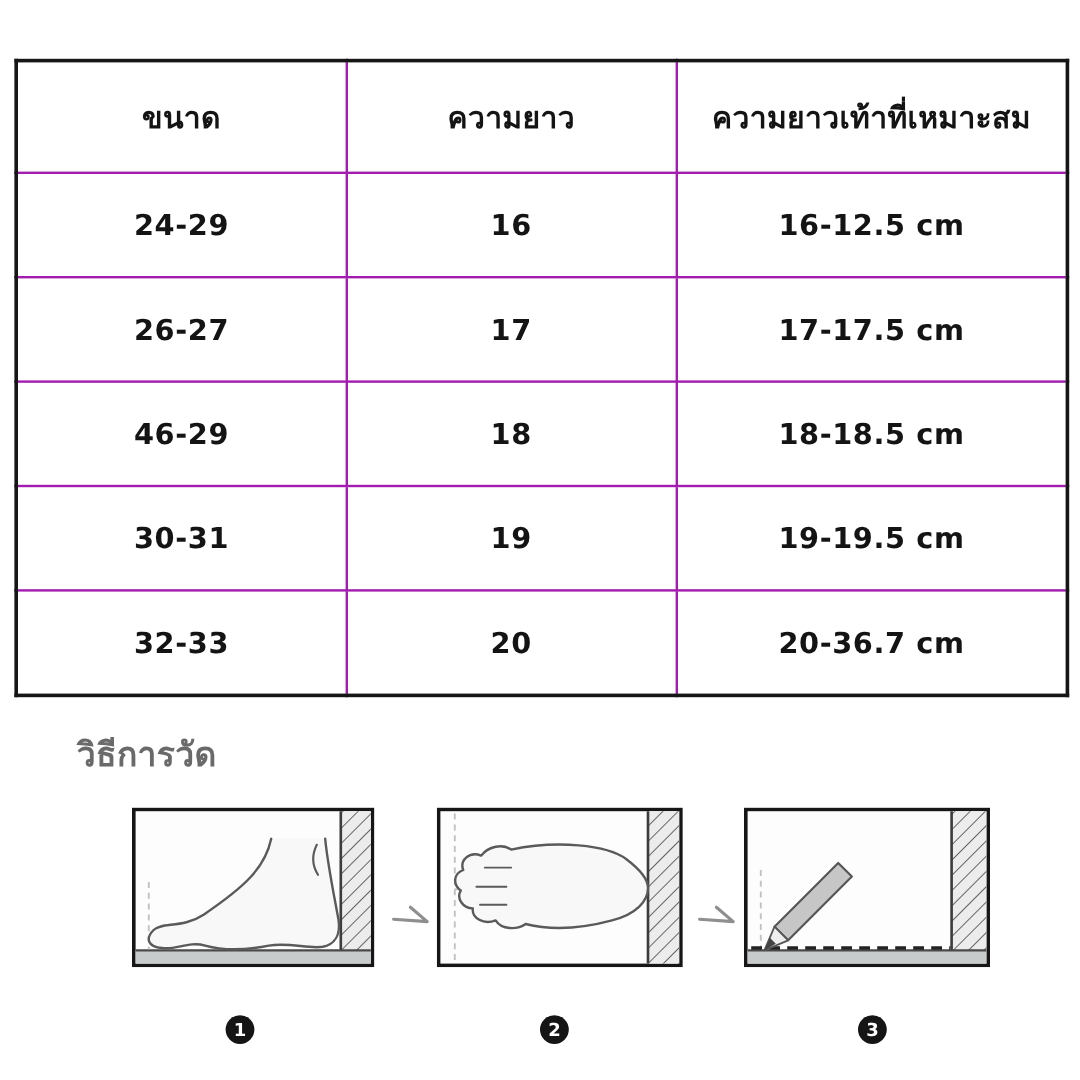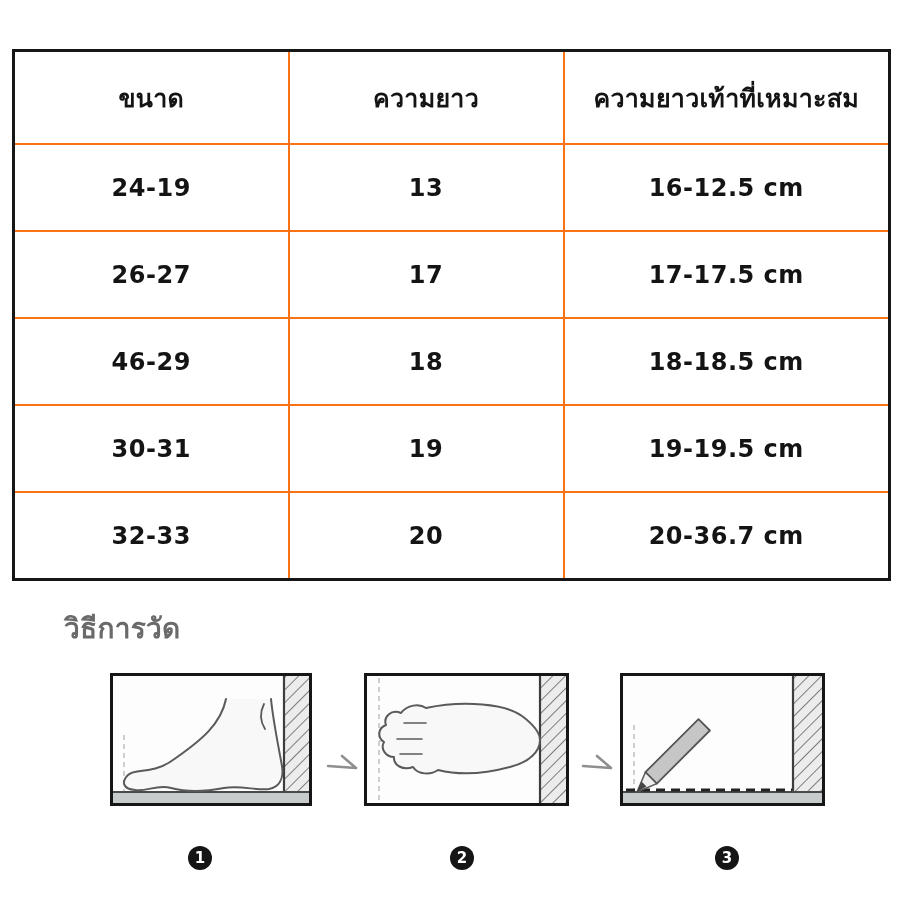--- a/index.html
+++ b/index.html
@@ -10,21 +10,21 @@
   }
   .page{position:absolute;inset:0;}
 
   
   table.size-table{
     position:absolute;left:12px;top:49px;
     border-collapse:collapse;table-layout:fixed;background:#fff;
     border:3px solid #161616;
   }
   .size-table th,.size-table td{
-    border:2px solid #f97316;
+    border:2px solid #a21caf;
     text-align:center;vertical-align:middle;
     padding:0;
   }
   .size-table th{
     height:91px;font-size:25px;font-weight:700;letter-spacing:.3px;
   }
   .size-table td{
     height:85px;font-size:24px;font-weight:700;letter-spacing:.5px;
   }
 
@@ -62,22 +62,22 @@
       </colgroup>
     <thead>
       <tr>
         <th>ขนาด</th>
         <th>ความยาว</th>
         <th>ความยาวเท้าที่เหมาะสม</th>
       </tr>
     </thead>
     <tbody>
       <tr>
-        <td>24-19</td>
-        <td>13</td>
+        <td>24-29</td>
+        <td>16</td>
         <td>16-12.5 cm</td>
       </tr>
       <tr>
         <td>26-27</td>
         <td>17</td>
         <td>17-17.5 cm</td>
       </tr>
       <tr>
         <td>46-29</td>
         <td>18</td>

